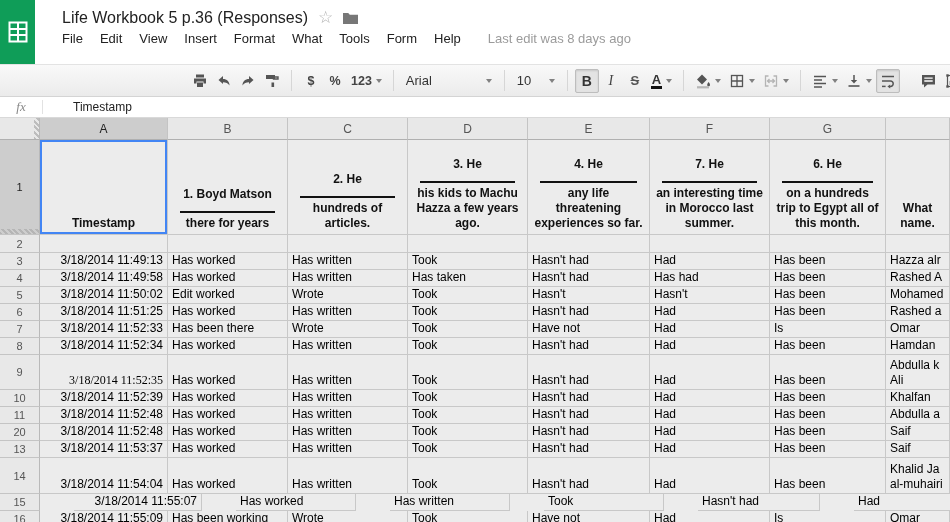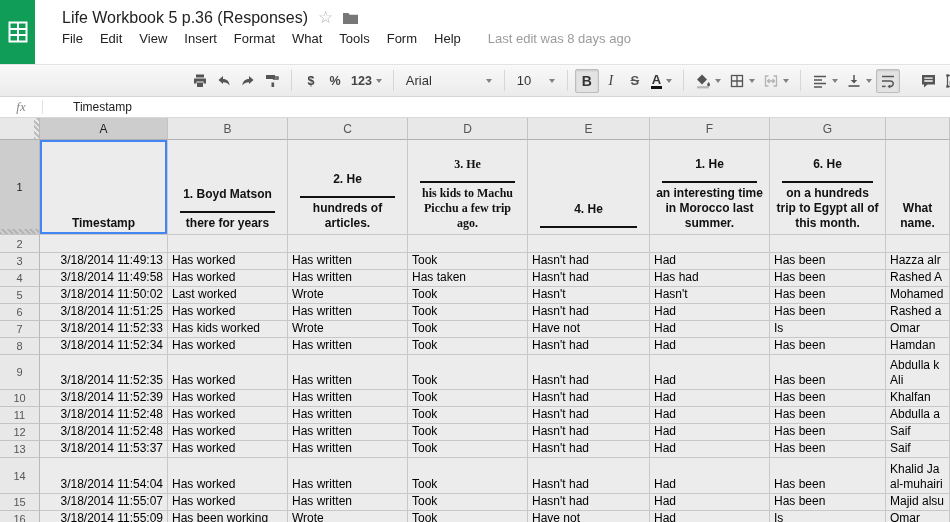--- a/index.html
+++ b/index.html
@@ -269,31 +269,32 @@
           <div class="cell h-cell" style="flex: 0 0 120px;">
             <div class="h-top">1. Boyd Matson</div>
             <div class="h-line"></div>
             <div class="h-bottom">there for years</div>
           </div>
           <div class="cell h-cell" style="flex: 0 0 120px;">
             <div class="h-top">2. He</div>
             <div class="h-line"></div>
             <div class="h-bottom">hundreds of articles.</div>
           </div>
-          <div class="cell h-cell" style="flex: 0 0 120px; font-family: Liberation Serif, serif;">
+          <div class="cell h-cell" style="flex: 0 0 120px;">
             <div class="h-top">3. He</div>
             <div class="h-line"></div>
-            <div class="h-bottom">his kids to Machu Picchu a few trip ago.</div>
+            <div class="h-bottom">his kids to Machu Hazza a few years ago.</div>
           </div>
           <div class="cell h-cell" style="flex: 0 0 122px;">
             <div class="h-top">4. He</div>
             <div class="h-line"></div>
+            <div class="h-bottom">any life threatening experiences so far.</div>
           </div>
           <div class="cell h-cell" style="flex: 0 0 120px;">
-            <div class="h-top">1. He</div>
+            <div class="h-top">7. He</div>
             <div class="h-line"></div>
             <div class="h-bottom">an interesting time in Morocco last summer.</div>
           </div>
           <div class="cell h-cell" style="flex: 0 0 116px;">
             <div class="h-top">6. He</div>
             <div class="h-line"></div>
             <div class="h-bottom">on a hundreds trip to Egypt all of this month.</div>
           </div>
           <div class="cell h-cell" style="flex: 0 0 64px;">
             <div class="h-bottom">What name.</div>
@@ -328,21 +329,21 @@
           <div class="cell d-cell" style="flex: 0 0 120px;">Has written</div>
           <div class="cell d-cell" style="flex: 0 0 120px;">Has taken</div>
           <div class="cell d-cell" style="flex: 0 0 122px;">Hasn't had</div>
           <div class="cell d-cell" style="flex: 0 0 120px;">Has had</div>
           <div class="cell d-cell" style="flex: 0 0 116px;">Has been</div>
           <div class="cell d-cell" style="flex: 0 0 64px;">Rashed A</div>
         </div>
         <div class="grid-row" style="height: 17px;">
           <div class="row-header">5</div>
           <div class="cell d-cell ts" style="flex: 0 0 128px;">3/18/2014 11:50:02</div>
-          <div class="cell d-cell" style="flex: 0 0 120px;">Last worked</div>
+          <div class="cell d-cell" style="flex: 0 0 120px;">Edit worked</div>
           <div class="cell d-cell" style="flex: 0 0 120px;">Wrote</div>
           <div class="cell d-cell" style="flex: 0 0 120px;">Took</div>
           <div class="cell d-cell" style="flex: 0 0 122px;">Hasn't</div>
           <div class="cell d-cell" style="flex: 0 0 120px;">Hasn't</div>
           <div class="cell d-cell" style="flex: 0 0 116px;">Has been</div>
           <div class="cell d-cell" style="flex: 0 0 64px;">Mohamed</div>
         </div>
         <div class="grid-row" style="height: 17px;">
           <div class="row-header">6</div>
           <div class="cell d-cell ts" style="flex: 0 0 128px;">3/18/2014 11:51:25</div>
@@ -350,42 +351,42 @@
           <div class="cell d-cell" style="flex: 0 0 120px;">Has written</div>
           <div class="cell d-cell" style="flex: 0 0 120px;">Took</div>
           <div class="cell d-cell" style="flex: 0 0 122px;">Hasn't had</div>
           <div class="cell d-cell" style="flex: 0 0 120px;">Had</div>
           <div class="cell d-cell" style="flex: 0 0 116px;">Has been</div>
           <div class="cell d-cell" style="flex: 0 0 64px;">Rashed a</div>
         </div>
         <div class="grid-row" style="height: 17px;">
           <div class="row-header">7</div>
           <div class="cell d-cell ts" style="flex: 0 0 128px;">3/18/2014 11:52:33</div>
-          <div class="cell d-cell" style="flex: 0 0 120px;">Has kids worked</div>
+          <div class="cell d-cell" style="flex: 0 0 120px;">Has been there</div>
           <div class="cell d-cell" style="flex: 0 0 120px;">Wrote</div>
           <div class="cell d-cell" style="flex: 0 0 120px;">Took</div>
           <div class="cell d-cell" style="flex: 0 0 122px;">Have not</div>
           <div class="cell d-cell" style="flex: 0 0 120px;">Had</div>
           <div class="cell d-cell" style="flex: 0 0 116px;">Is</div>
           <div class="cell d-cell" style="flex: 0 0 64px;">Omar</div>
         </div>
         <div class="grid-row" style="height: 17px;">
           <div class="row-header">8</div>
           <div class="cell d-cell ts" style="flex: 0 0 128px;">3/18/2014 11:52:34</div>
           <div class="cell d-cell" style="flex: 0 0 120px;">Has worked</div>
           <div class="cell d-cell" style="flex: 0 0 120px;">Has written</div>
           <div class="cell d-cell" style="flex: 0 0 120px;">Took</div>
           <div class="cell d-cell" style="flex: 0 0 122px;">Hasn't had</div>
           <div class="cell d-cell" style="flex: 0 0 120px;">Had</div>
           <div class="cell d-cell" style="flex: 0 0 116px;">Has been</div>
           <div class="cell d-cell" style="flex: 0 0 64px;">Hamdan</div>
         </div>
         <div class="grid-row" style="height: 35px;">
           <div class="row-header">9</div>
-          <div class="cell d-cell ts" style="flex: 0 0 128px;">3/18/2014 11:52:35</div>
+          <div class="cell d-cell ts" style="flex: 0 0 128px; font-family: Liberation Serif, serif;">3/18/2014 11:52:35</div>
           <div class="cell d-cell" style="flex: 0 0 120px;">Has worked</div>
           <div class="cell d-cell" style="flex: 0 0 120px;">Has written</div>
           <div class="cell d-cell" style="flex: 0 0 120px;">Took</div>
           <div class="cell d-cell" style="flex: 0 0 122px;">Hasn't had</div>
           <div class="cell d-cell" style="flex: 0 0 120px;">Had</div>
           <div class="cell d-cell" style="flex: 0 0 116px;">Has been</div>
           <div class="cell d-cell wrapcol" style="flex: 0 0 64px;">Abdulla k
 Ali</div>
         </div>
         <div class="grid-row" style="height: 17px;">
@@ -404,21 +405,21 @@
           <div class="cell d-cell ts" style="flex: 0 0 128px;">3/18/2014 11:52:48</div>
           <div class="cell d-cell" style="flex: 0 0 120px;">Has worked</div>
           <div class="cell d-cell" style="flex: 0 0 120px;">Has written</div>
           <div class="cell d-cell" style="flex: 0 0 120px;">Took</div>
           <div class="cell d-cell" style="flex: 0 0 122px;">Hasn't had</div>
           <div class="cell d-cell" style="flex: 0 0 120px;">Had</div>
           <div class="cell d-cell" style="flex: 0 0 116px;">Has been</div>
           <div class="cell d-cell" style="flex: 0 0 64px;">Abdulla a</div>
         </div>
         <div class="grid-row" style="height: 17px;">
-          <div class="row-header">12</div>
+          <div class="row-header">20</div>
           <div class="cell d-cell ts" style="flex: 0 0 128px;">3/18/2014 11:52:48</div>
           <div class="cell d-cell" style="flex: 0 0 120px;">Has worked</div>
           <div class="cell d-cell" style="flex: 0 0 120px;">Has written</div>
           <div class="cell d-cell" style="flex: 0 0 120px;">Took</div>
           <div class="cell d-cell" style="flex: 0 0 122px;">Hasn't had</div>
           <div class="cell d-cell" style="flex: 0 0 120px;">Had</div>
           <div class="cell d-cell" style="flex: 0 0 116px;">Has been</div>
           <div class="cell d-cell" style="flex: 0 0 64px;">Saif</div>
         </div>
         <div class="grid-row" style="height: 17px;">
@@ -437,21 +438,21 @@
           <div class="cell d-cell ts" style="flex: 0 0 128px;">3/18/2014 11:54:04</div>
           <div class="cell d-cell" style="flex: 0 0 120px;">Has worked</div>
           <div class="cell d-cell" style="flex: 0 0 120px;">Has written</div>
           <div class="cell d-cell" style="flex: 0 0 120px;">Took</div>
           <div class="cell d-cell" style="flex: 0 0 122px;">Hasn't had</div>
           <div class="cell d-cell" style="flex: 0 0 120px;">Had</div>
           <div class="cell d-cell" style="flex: 0 0 116px;">Has been</div>
           <div class="cell d-cell wrapcol" style="flex: 0 0 64px;">Khalid Ja
 al-muhairi</div>
         </div>
-        <div class="grid-row" style="height: 17px;">
+        <div class="grid-row" style="height: 17px; gap: 34px;">
           <div class="row-header">15</div>
           <div class="cell d-cell ts" style="flex: 0 0 128px;">3/18/2014 11:55:07</div>
           <div class="cell d-cell" style="flex: 0 0 120px;">Has worked</div>
           <div class="cell d-cell" style="flex: 0 0 120px;">Has written</div>
           <div class="cell d-cell" style="flex: 0 0 120px;">Took</div>
           <div class="cell d-cell" style="flex: 0 0 122px;">Hasn't had</div>
           <div class="cell d-cell" style="flex: 0 0 120px;">Had</div>
           <div class="cell d-cell" style="flex: 0 0 116px;">Has been</div>
           <div class="cell d-cell" style="flex: 0 0 64px;">Majid alsu</div>
         </div>

